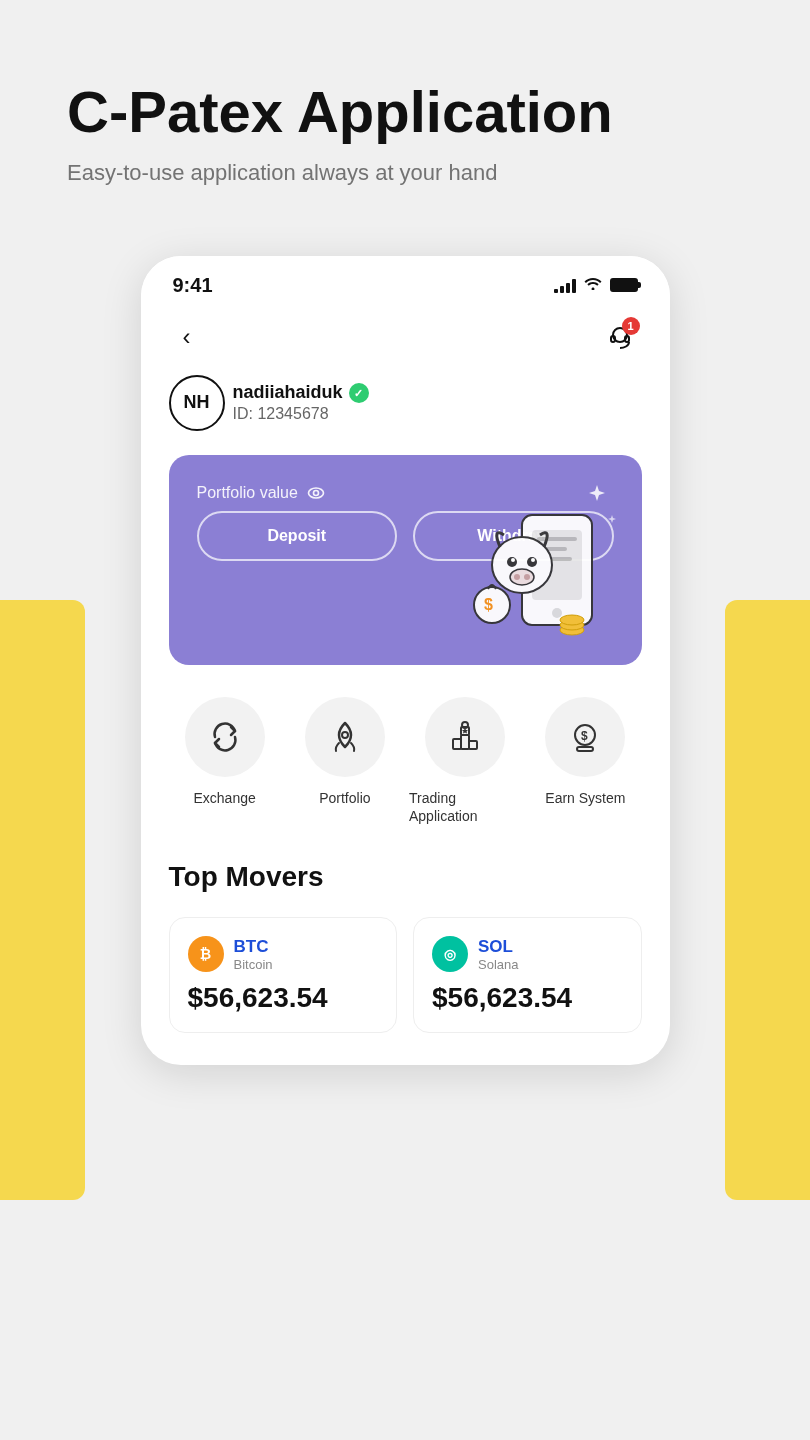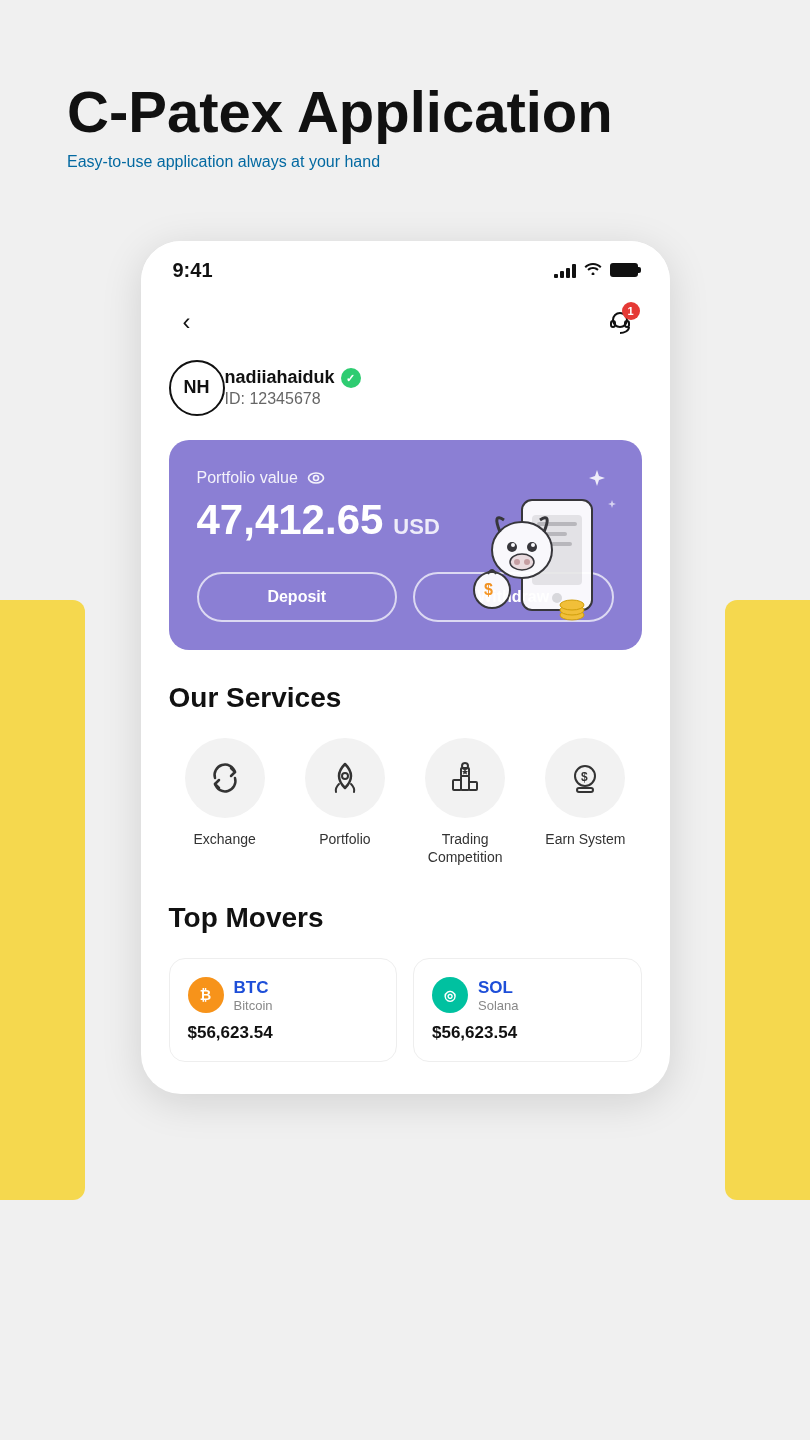--- a/index.html
+++ b/index.html
@@ -36,23 +36,23 @@
     .page-header {
       padding: 80px 55px 40px 67px;
     }
     .page-title {
       font-size: 58px;
       font-weight: 800;
       color: #111;
       line-height: 1.1;
     }
     .page-subtitle {
-      font-size: 16px;
-      color: #0369a1;
-      margin-top: 9px;
+      font-size: 22px;
+      color: #737373;
+      margin-top: 16px;
     }
 
     
     .phone-frame {
       position: relative;
       margin: 30px auto 40px auto;
       width: 529px;
       background: #fff;
       border-radius: 40px;
       box-shadow: 0 8px 40px rgba(0,0,0,0.13);
@@ -157,21 +157,21 @@
 
     
     .phone-content {
       padding: 0 28px 32px 28px;
     }
 
     
     .profile-section {
       display: flex;
       align-items: center;
-      gap: 0;
+      gap: 8px;
       margin-bottom: 24px;
     }
     .avatar {
       width: 56px;
       height: 56px;
       border-radius: 50%;
       border: 2px solid #111;
       display: flex;
       align-items: center;
       justify-content: center;
@@ -294,21 +294,20 @@
       align-items: center;
       justify-content: center;
     }
     .service-icon-circle svg {
       width: 36px;
       height: 36px;
     }
     .service-label {
       font-size: 14px;
       color: #333;
-      text-align: center;
       line-height: 1.3;
     }
 
     
     .top-movers-grid {
       display: grid;
       grid-template-columns: 1fr 1fr;
       gap: 16px;
     }
     .mover-card {
@@ -337,21 +336,21 @@
     .mover-name {
       font-size: 17px;
       font-weight: 700;
       color: #1d4ed8;
     }
     .mover-fullname {
       font-size: 13px;
       color: #888;
     }
     .mover-price {
-      font-size: 17px;
+      font-size: 28px;
       font-weight: 700;
       color: #111;
     }
   </style>
 </head>
 <body>
 
 <div class="yellow-left"></div>
 <div class="yellow-right"></div>
 
@@ -409,24 +408,20 @@
     </div>
 
     <div class="portfolio-card">
       <div class="portfolio-label">
         <span>Portfolio value</span>
         <svg width="20" height="20" viewBox="0 0 24 24" fill="none">
           <ellipse cx="12" cy="12" rx="9" ry="6" stroke="rgba(255,255,255,0.9)" stroke-width="2"></ellipse>
           <circle cx="12" cy="12" r="3" stroke="rgba(255,255,255,0.9)" stroke-width="2"></circle>
         </svg>
       </div>
-      <div class="portfolio-value">
-        <span>47,412.65</span>
-        <span class="portfolio-currency">USD</span>
-      </div>
       <div class="portfolio-buttons">
         <button class="portfolio-btn">Deposit</button>
         <button class="portfolio-btn">Withdraw</button>
       </div>
 
       <svg class="portfolio-illustration" viewBox="0 0 190 190" fill="none" xmlns="http://www.w3.org/2000/svg">
 
         <path d="M155 20 L157 26 L163 28 L157 30 L155 36 L153 30 L147 28 L153 26 Z" fill="white" opacity="0.9"></path>
         <path d="M170 50 L171 53 L174 54 L171 55 L170 58 L169 55 L166 54 L169 53 Z" fill="white" opacity="0.7"></path>
 
@@ -456,21 +451,20 @@
         <text x="42" y="145" font-size="16" fill="#F7931A" font-weight="bold">$</text>
         <path d="M46 124 Q50 116 54 124" stroke="#333" stroke-width="2" fill="none"></path>
 
         <ellipse cx="130" cy="165" rx="12" ry="5" fill="#F7C331" stroke="#d4a000" stroke-width="1"></ellipse>
         <ellipse cx="130" cy="160" rx="12" ry="5" fill="#F7C331" stroke="#d4a000" stroke-width="1"></ellipse>
         <ellipse cx="130" cy="155" rx="12" ry="5" fill="#F7C331" stroke="#d4a000" stroke-width="1"></ellipse>
       </svg>
     </div>
 
     <div>
-      <h2 class="section-title">Our Services</h2>
       <div class="services-grid">
 
         <div class="service-item">
           <div class="service-icon-circle">
             <svg viewBox="0 0 36 36" fill="none">
               <path d="M28 12 A10 10 0 0 0 8 18" stroke="#333" stroke-width="2.5" fill="none" stroke-linecap="round"></path>
               <path d="M8 24 A10 10 0 0 0 28 18" stroke="#333" stroke-width="2.5" fill="none" stroke-linecap="round"></path>
               <polyline points="24,8 28,12 24,16" stroke="#333" stroke-width="2.5" fill="none" stroke-linecap="round" stroke-linejoin="round"></polyline>
               <polyline points="12,20 8,24 12,28" stroke="#333" stroke-width="2.5" fill="none" stroke-linecap="round" stroke-linejoin="round"></polyline>
             </svg>
@@ -497,21 +491,21 @@
               <rect x="14" y="8" width="8" height="8" rx="1" stroke="#333" stroke-width="2" fill="none"></rect>
               <circle cx="18" cy="6" r="3" stroke="#333" stroke-width="2" fill="none"></circle>
 
               <path d="M18 9 L19 11 L21 11 L19.5 12.5 L20 14.5 L18 13.5 L16 14.5 L16.5 12.5 L15 11 L17 11 Z" fill="#333"></path>
 
               <rect x="6" y="20" width="8" height="10" rx="1" stroke="#333" stroke-width="2" fill="none"></rect>
               <rect x="14" y="16" width="8" height="14" rx="1" stroke="#333" stroke-width="2" fill="none"></rect>
               <rect x="22" y="22" width="8" height="8" rx="1" stroke="#333" stroke-width="2" fill="none"></rect>
             </svg>
           </div>
-          <span class="service-label">Trading Competition</span>
+          <span class="service-label">Trading Application</span>
         </div>
 
         <div class="service-item">
           <div class="service-icon-circle">
             <svg viewBox="0 0 36 36" fill="none">
               <circle cx="18" cy="16" r="10" stroke="#333" stroke-width="2" fill="none"></circle>
               <text x="14" y="21" font-size="12" fill="#333" font-weight="bold">$</text>
               <rect x="10" y="28" width="16" height="4" rx="2" stroke="#333" stroke-width="2" fill="none"></rect>
             </svg>
           </div>

